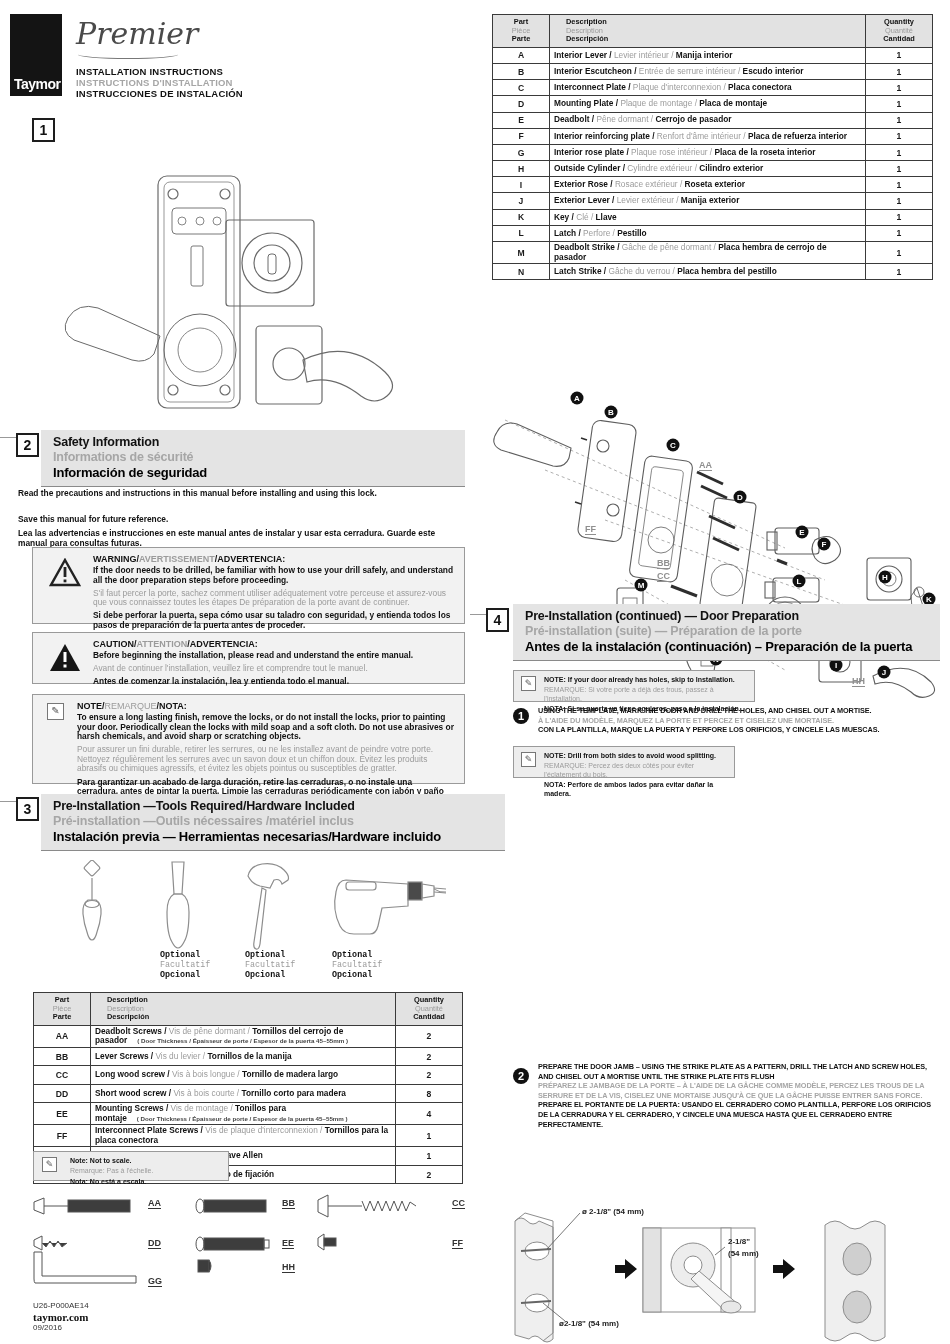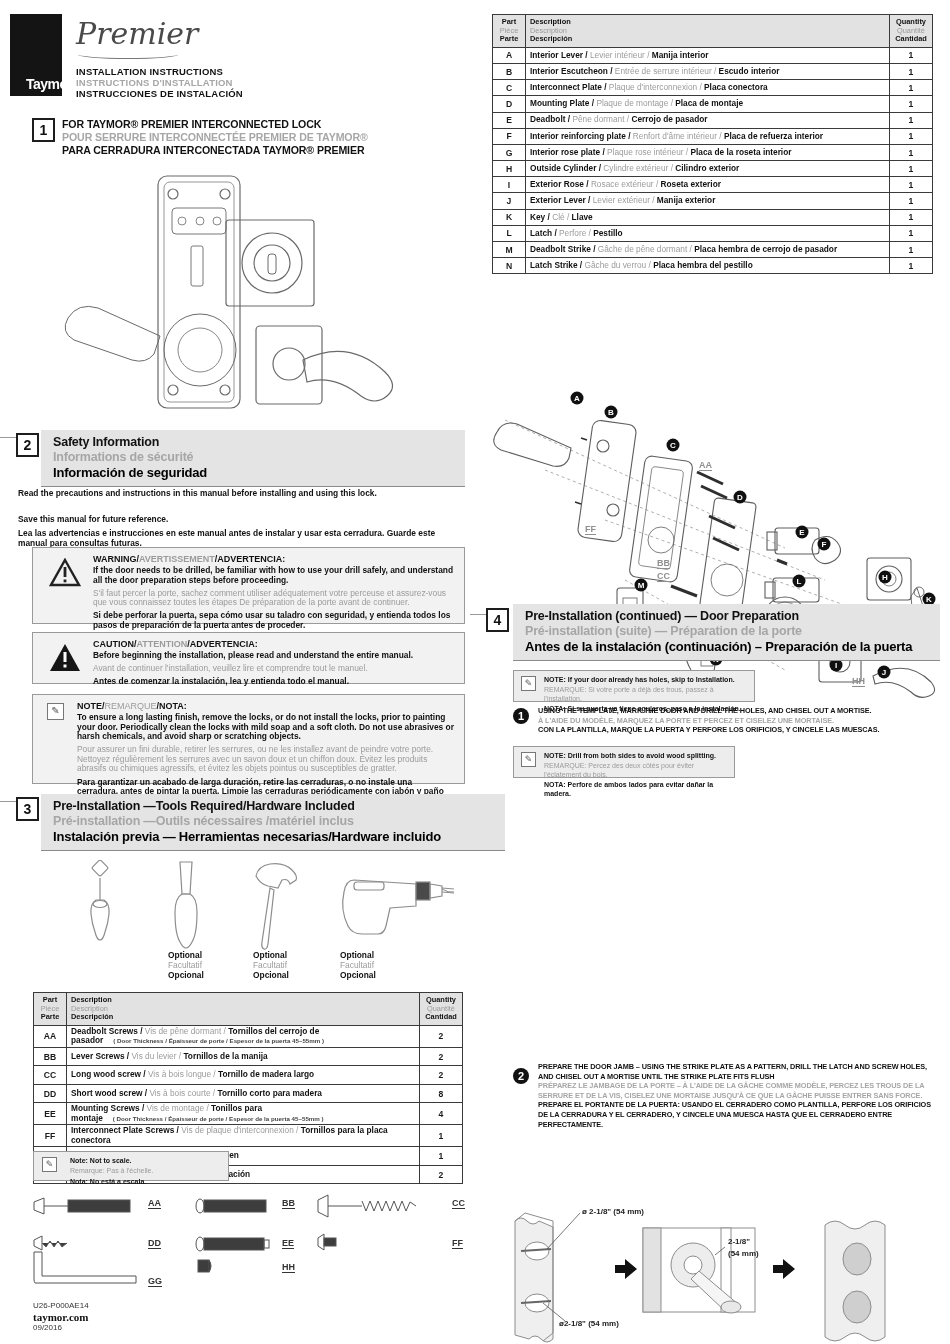--- a/index.html
+++ b/index.html
@@ -5,21 +5,21 @@
   html,body{margin:0;padding:0;background:#e9e9e9;}
   .page{position:relative;width:950px;height:1344px;background:#fff;outline:1px solid #c4c4c4;
         font-family:"Liberation Sans",sans-serif;color:#1a1a1a;overflow:hidden;margin:0 auto;}
   .abs{position:absolute;}
   .en{color:#111;font-weight:bold;}
   .fr{color:#9b9b9b;font-weight:normal;}
   .es{color:#111;font-weight:bold;}
 
   
   .logo-box{left:10px;top:14px;width:52px;height:82px;background:#141414;color:#fff;
-            display:flex;align-items:flex-end;padding:0 0 4px 16px;box-sizing:border-box;}
+            display:flex;align-items:flex-end;padding:0 0 4px 4px;box-sizing:border-box;}
   .logo-box span{font-size:14px;font-weight:bold;letter-spacing:-0.5px;}
   .brand-script{left:76px;top:16px;font-family:"DejaVu Serif",serif;font-style:italic;
                 font-size:30px;color:#4a4a4a;}
   .brand-underline{left:78px;top:50px;width:100px;height:8px;border-bottom:1.5px solid #777;border-radius:50%;}
   .doc-titles{left:76px;top:66px;font-size:9.5px;line-height:11px;letter-spacing:0.2px;}
   .doc-titles .fr{font-weight:bold;color:#a6a6a6;}
 
   
   .secnum{width:19px;height:20px;border:2px solid #1d1d1d;background:#fff;color:#111;
           font-weight:bold;font-size:14px;display:flex;align-items:center;justify-content:center;z-index:3;}
@@ -44,21 +44,21 @@
   .note-box{border:1px solid #9a9a9a;background:#ededed;box-sizing:border-box;padding:5px 8px 4px 36px;}
   .note-box p{margin:0 0 2.5px;font-size:8.2px;line-height:9.4px;}
   .pencil-icon{position:absolute;left:10px;top:6px;width:15px;height:15px;border:1px solid #777;
                color:#555;font-size:10px;line-height:14px;text-align:center;background:#fff;}
 
   .opt-label{font-size:8.4px;line-height:10px;}
 
   table{border-collapse:collapse;}
   .dtable{width:100%;border:1px solid #3a3a3a;}
   .dtable th,.dtable td{border:1px solid #3a3a3a;padding:1px 4px;vertical-align:middle;}
-  .dtable thead th{background:#e2e2e2;text-align:left;font-size:7.4px;line-height:8.6px;padding:3px 4px;}
+  .dtable thead th{background:#e2e2e2;text-align:left;font-size:7.4px;line-height:8.6px;padding:3px 16px;}
   .dtable thead .h-part,.dtable thead .h-qty{text-align:center;}
   .c-part{width:22px;text-align:center;font-size:8.6px;font-weight:bold;}
   .c-qty{width:30px;text-align:center;font-size:8.6px;font-weight:bold;}
   .c-desc{font-size:8.3px;line-height:9.5px;}
   .c-desc .d-en{font-weight:bold;color:#111;}
   .c-desc .d-fr{font-weight:normal;color:#9b9b9b;}
   .c-desc .d-es{font-weight:bold;color:#111;}
   .c-desc .d-note{font-size:6.2px;font-weight:bold;color:#444;margin-left:10px;white-space:nowrap;}
   .hw-table td{height:15.5px;}
   .pr-table td{height:13.2px;}
@@ -94,25 +94,20 @@
   <div class="abs brand-script">Premier</div>
   <div class="abs brand-underline"></div>
 
   <div class="abs doc-titles">
     <div class="en">INSTALLATION INSTRUCTIONS</div>
     <div class="fr">INSTRUCTIONS D'INSTALLATION</div>
     <div class="en">INSTRUCCIONES DE INSTALACIÓN</div>
   </div>
 
   <div class="abs secnum" style="left:32px;top:118px;">1</div>
-  <div class="abs sec1-lines">
-    <div class="en">FOR TAYMOR® PREMIER INTERCONNECTED LOCK</div>
-    <div class="fr">POUR SERRURE INTERCONNECTÉE PREMIER DE TAYMOR®</div>
-    <div class="es">PARA CERRADURA INTERCONECTADA TAYMOR® PREMIER</div>
-  </div>
 
   <div class="abs" style="left:60px;top:168px;">
     <svg width="345" height="255" viewBox="0 0 345 255">
       <g fill="none" stroke="#6a6a6a" stroke-width="1.2">
         <rect x="98" y="8" width="82" height="232" rx="9"></rect>
         <rect x="104" y="14" width="70" height="220" rx="6" stroke-width="0.7"></rect>
         <circle cx="113" cy="26" r="5"></circle>
           <circle cx="165" cy="26" r="5"></circle>
         <circle cx="113" cy="222" r="5"></circle>
           <circle cx="165" cy="222" r="5"></circle>
@@ -192,21 +187,21 @@
   </div>
 
   <div class="abs tick" style="left:0;top:801px;width:16px;"></div>
   <div class="abs secnum" style="left:16px;top:797px;">3</div>
   <div class="abs banner" style="left:41px;top:794px;width:464px;">
     <div class="b-en">Pre-Installation —Tools Required/Hardware Included</div>
     <div class="b-fr">Pré-installation —Outils nécessaires /matériel inclus</div>
     <div class="b-es">Instalación previa — Herramientas necesarias/Hardware incluido</div>
   </div>
 
-  <div class="abs" style="left:18px;top:856px;width:455px;height:132px;">
+  <div class="abs" style="left:10px;top:856px;width:455px;height:132px;font-family:Liberation Mono, monospace;">
     <svg class="abs" style="left:58px;top:4px;" width="48" height="92" viewBox="0 0 48 92">
       <g fill="none" stroke="#8d8d8d" stroke-width="1.2">
         <rect x="18" y="2" width="12" height="12" rx="2" transform="rotate(45 24 8)"></rect>
         <line x1="24" y1="18" x2="24" y2="40"></line>
         <path d="M20 40 q-6 4 -5 14 q1 10 4 18 q2 8 5 8 q3 0 5 -8 q3 -8 4 -18 q1 -10 -5 -14 z"></path>
         <ellipse cx="24" cy="44" rx="7" ry="3.5"></ellipse>
       </g>
     </svg>
     <svg class="abs" style="left:148px;top:4px;" width="40" height="92" viewBox="0 0 40 92">
       <g fill="none" stroke="#8d8d8d" stroke-width="1.2">

